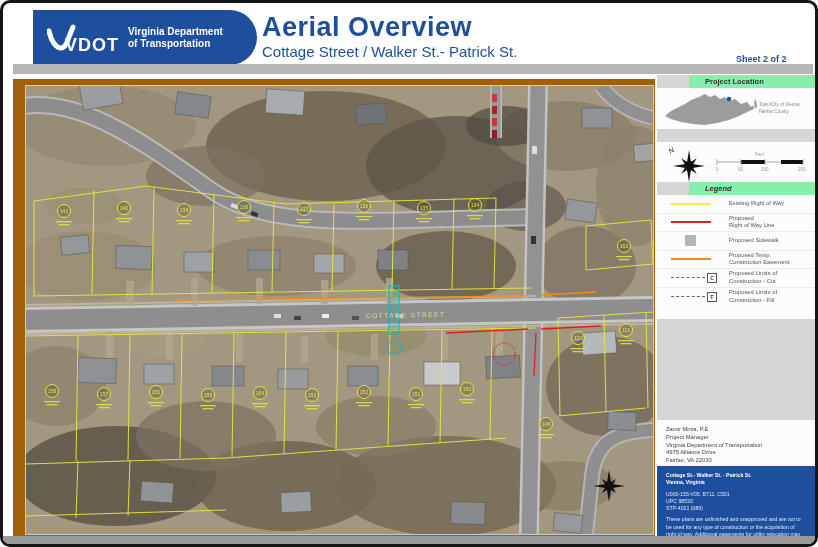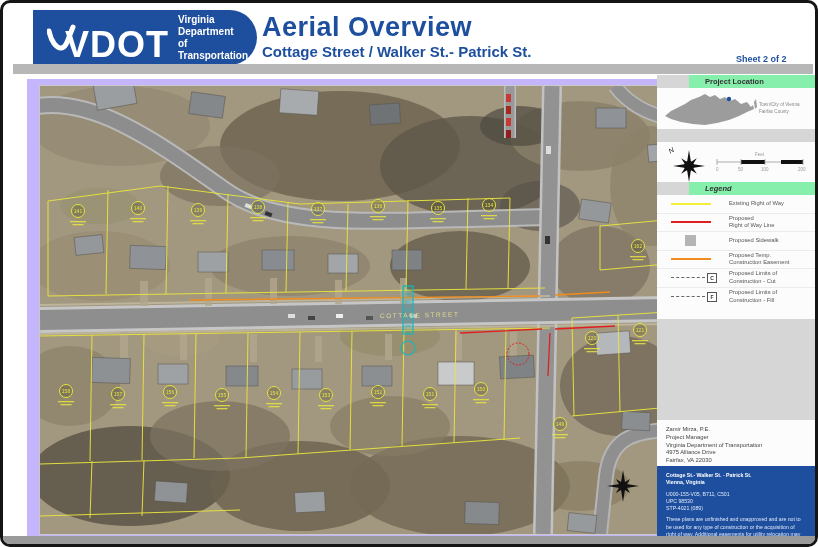--- a/index.html
+++ b/index.html
@@ -4,30 +4,30 @@
 <style>
   html,body{margin:0;padding:0;background:#fff;font-family:"Liberation Sans",sans-serif;}
   .sheet{position:relative;width:818px;height:547px;box-sizing:border-box;border:3px solid #151515;
          border-radius:10px;overflow:hidden;background:#ffffff;}
   .abs{position:absolute;}
 
   
   .hdr-blue{left:30px;top:7px;width:224px;height:55px;background:#1d4f9e;border-radius:0 30px 30px 0;
             display:flex;align-items:center;padding-left:14px;box-sizing:border-box;}
   .vdot-logo{display:flex;align-items:center;}
-  .vdot-acronym{color:#fff;font-size:36px;font-weight:bold;letter-spacing:1px;line-height:1;margin-top:14px;}
+  .vdot-acronym{color:#fff;font-size:18px;font-weight:bold;letter-spacing:1px;line-height:1;margin-top:14px;}
   .vdot-swoosh{margin-right:-22px;z-index:2;}
   .agency{color:#fff;font-size:10px;line-height:1.2;margin-left:9px;font-weight:bold;}
   .title{left:259px;top:9px;font-size:27px;font-weight:bold;color:#1d4f9e;letter-spacing:.5px;text-align:right;}
-  .subtitle{left:259px;top:40px;font-size:15px;font-weight:bold;color:#1d4f9e;text-align:center;}
+  .subtitle{left:259px;top:40px;font-size:15px;font-weight:normal;color:#1d4f9e;text-align:center;}
   .sheet-label{left:733px;top:39px;font-size:9px;font-weight:bold;color:#1d4f9e;margin-top:12px;}
   .divider{left:10px;top:61px;width:800px;height:10px;background:#b7b7b7;}
 
   
-  .map-wrap{left:24px;top:76px;width:642px;height:458px;background:#c4b5fd;}
+  .map-wrap{left:10px;top:76px;width:642px;height:458px;background:#a16207;}
   .aerial{left:12px;top:6px;width:627px;height:448px;border:1px solid #c9c9c9;}
 
   
   .sidebar{left:654px;top:72px;width:158px;height:464px;background:#d6d6d6;}
   .panel-hdr{position:absolute;left:0;width:158px;height:13px;background:#86efac;color:#333;
              font-size:7.5px;font-weight:bold;line-height:13px;padding-left:16px;box-sizing:border-box;margin-left:32px;}
   .panel-body{position:absolute;left:0;width:158px;background:#fcfcfc;}
   .pl-note{position:absolute;left:102px;top:14px;font-size:4.6px;color:#8a8a8a;line-height:1.5;}
 
   

